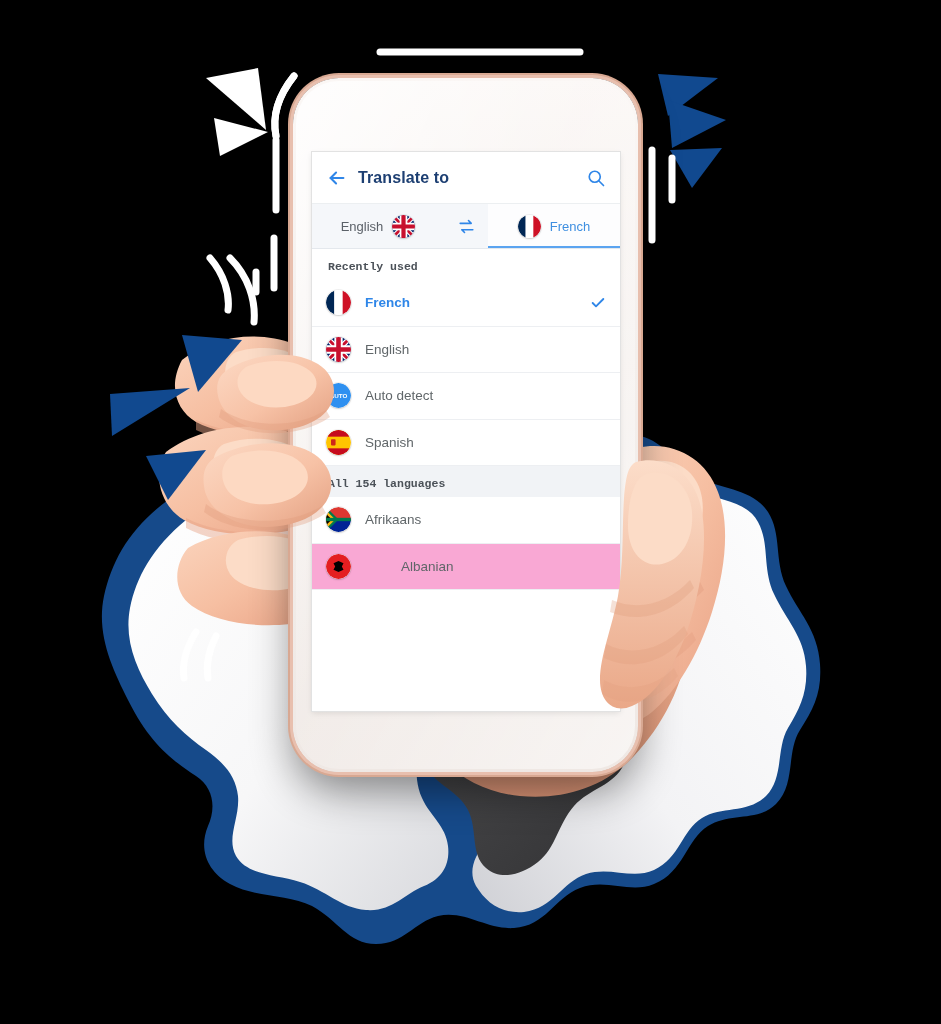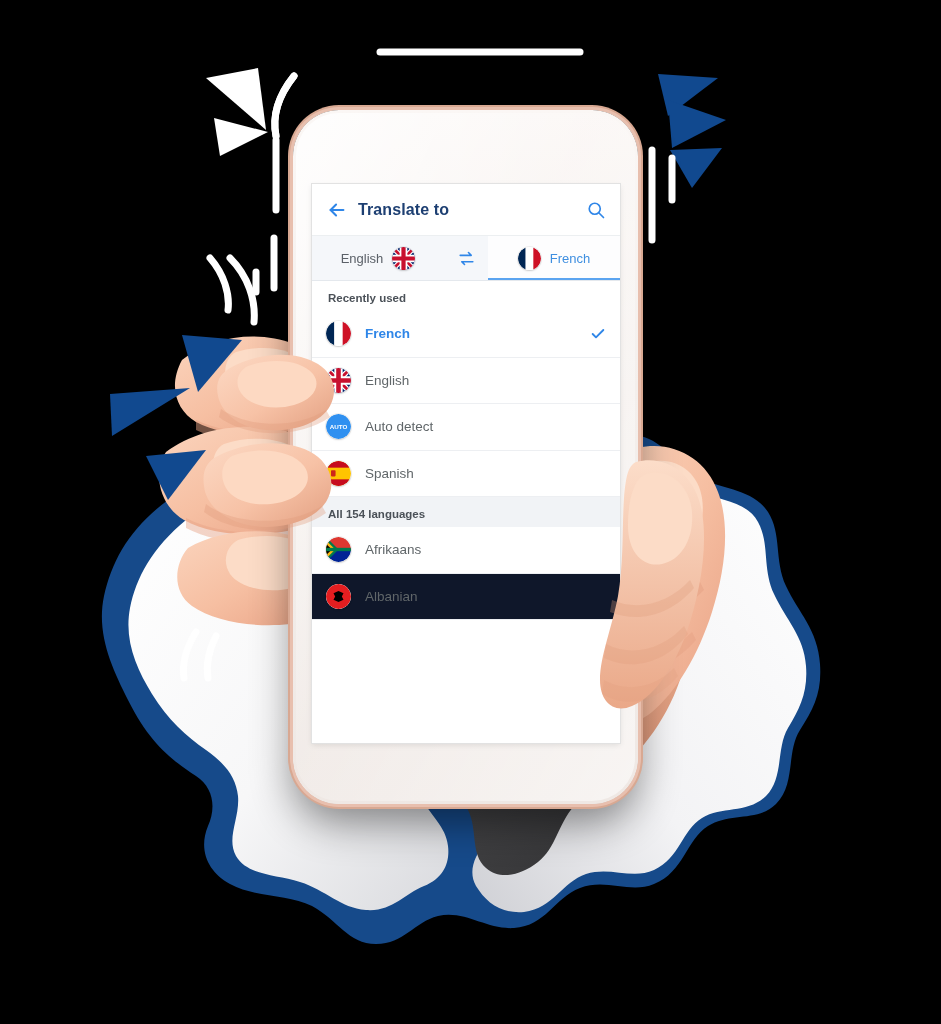--- a/index.html
+++ b/index.html
@@ -38,21 +38,20 @@
     width: 345px;
     height: 694px;
     border-radius: 46px;
     background:
       linear-gradient(180deg,#fbf7f5 0%, #f4efec 40%, #efe8e4 100%);
     box-shadow:
       0 0 0 3px #e8bfae,
       0 0 0 5px #d8a892,
       0 18px 40px rgba(0,0,0,0.45);
     z-index: 10;
-    margin-top: 32px;
   }
   .phone-inner-sheen {
     position: absolute;
     inset: 3px;
     border-radius: 43px;
     background: linear-gradient(115deg, rgba(255,255,255,0.85) 0%, rgba(255,255,255,0.15) 45%, rgba(255,255,255,0.55) 100%);
     pointer-events: none;
   }
 
   
@@ -136,32 +135,33 @@
     height: 463px;
     overflow: hidden;
     background: #ffffff;
   }
   .section-head {
     padding: 11px 16px 7px 16px;
     font-size: 11.5px;
     font-weight: bold;
     color: #4b5158;
     background: #f1f3f6;
+    font-family: Liberation Mono, monospace;
   }
   .section-head.first { background: #ffffff; }
   .row {
     display: flex;
     align-items: center;
     height: 46.5px;
     padding: 0 14px;
     box-sizing: border-box;
     border-bottom: 1px solid #edeff2;
     background: #ffffff;
   }
-  .row.shade { background: #0f172a; }
+  .row.shade { background: #f9a8d4; gap: 36px; }
   .row-label {
     margin-left: 14px;
     font-size: 13.5px;
     color: #606669;
     flex: 1 1 auto;
   }
   .row.selected .row-label { color: #2f86e8; font-weight: bold; }
   .check-icon { color: #2f86e8; width: 16px; height: 16px; }
 
   

